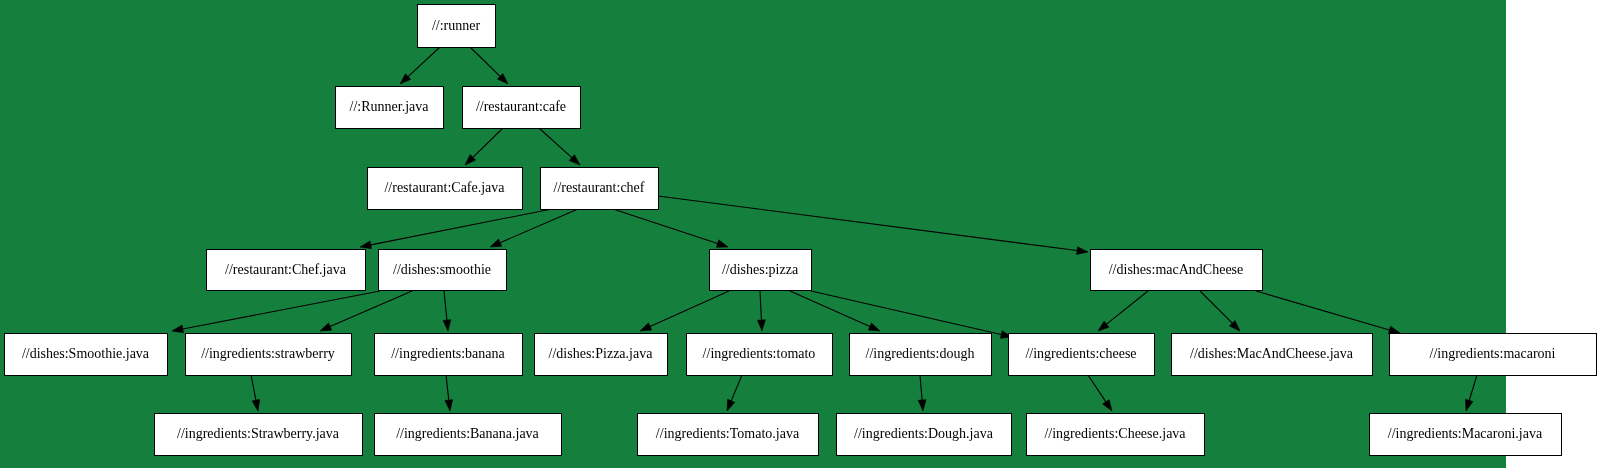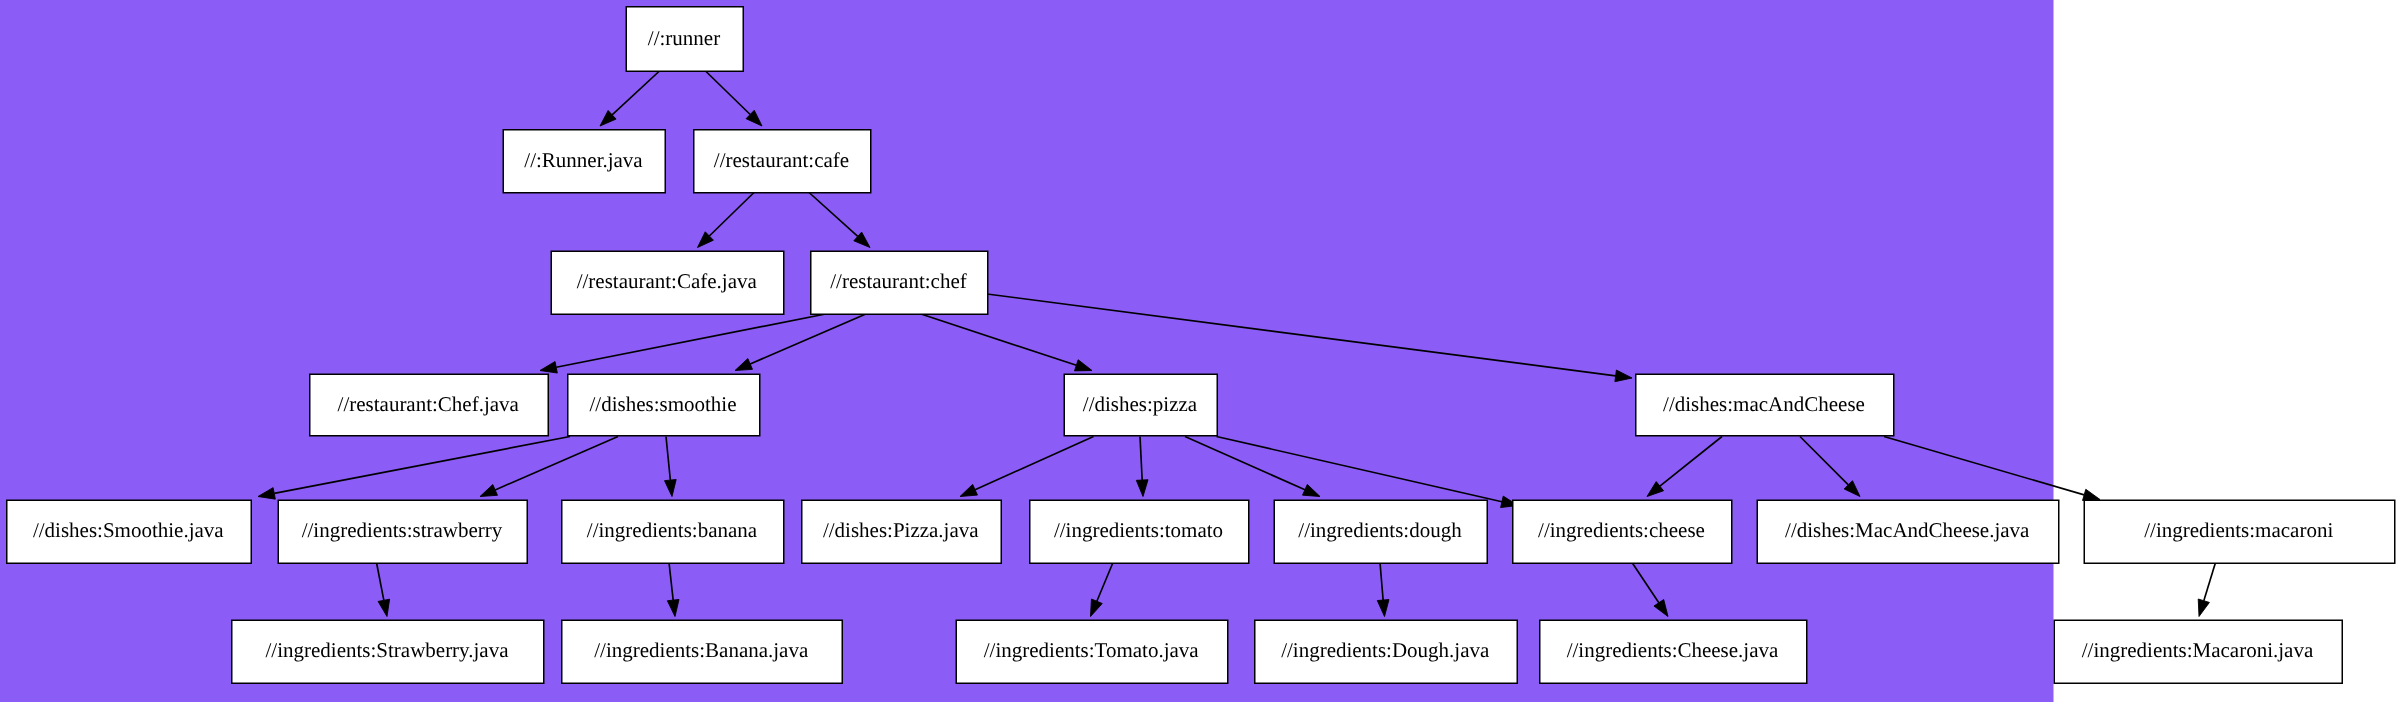--- a/index.html
+++ b/index.html
@@ -2,23 +2,23 @@
 <html><head>
 <meta charset="utf-8">
 <style>
   html, body {
     margin: 0;
     padding: 0;
     background: #ffffff;
   }
   #graph-root {
     position: relative;
-    width: 1369px;
+    width: 1506px;
     height: 468px;
-    background: #8b5cf6;
+    background: #15803d;
     font-family: "Liberation Serif", "DejaVu Serif", serif;
   }
   svg#graph-canvas {
     display: block;
     width: 1600px;
     height: 468px;
   }
   .node-box {
     fill: #ffffff;
     stroke: #000000;

